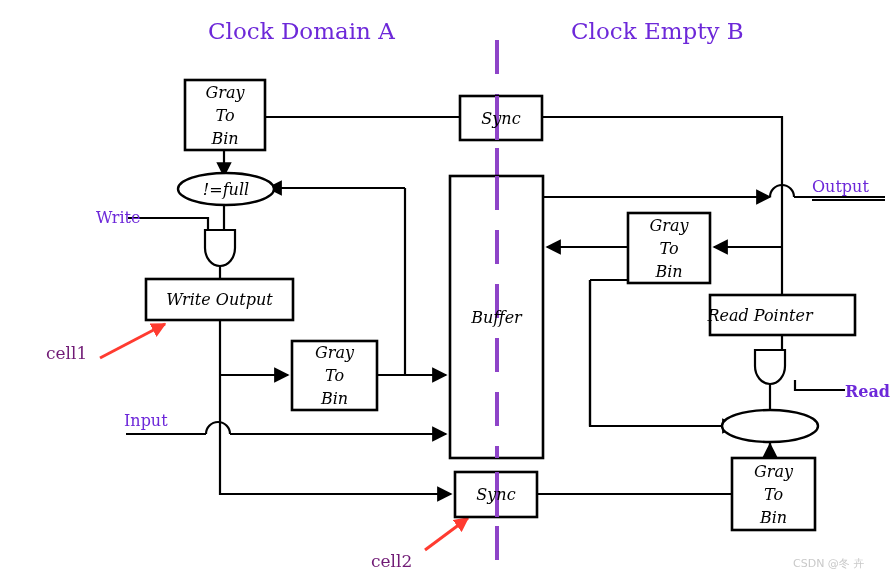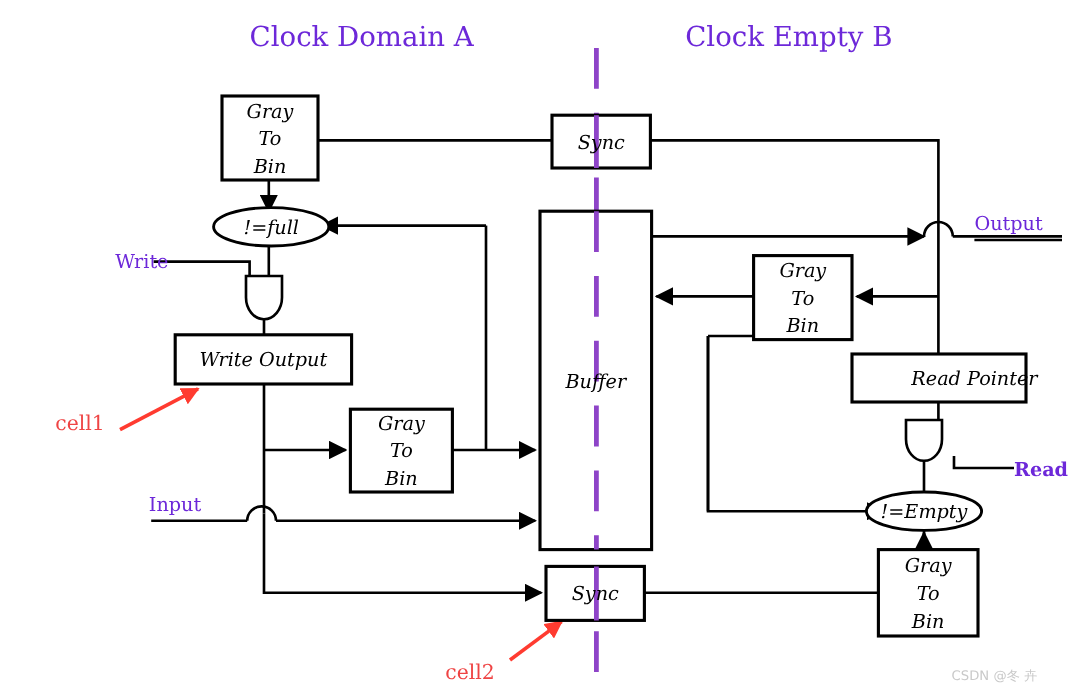--- a/index.html
+++ b/index.html
@@ -9,21 +9,21 @@
     background:#ffffff;
     font-family:"DejaVu Serif", serif;
     overflow:hidden;
   }
   svg.layer{position:absolute;left:0;top:0;width:893px;height:582px;}
   .lbl{position:absolute;white-space:nowrap;color:#6d28d9;}
   .title{font-size:23px;letter-spacing:0px;}
   .boxtext{font-size:16px;text-align:center;line-height:23px;}
   .ellipsetext{font-size:16px;}
   .wirelabel{font-size:16px;}
-  .cell{position:absolute;color:#ef4444;font-size:17px;white-space:nowrap;}
+  .cell{position:absolute;color:#701a75;font-size:17px;white-space:nowrap;}
   .wm{position:absolute;color:#c9c9c9;font-size:11px;font-family:"DejaVu Sans",sans-serif;white-space:nowrap;}
   .boxwrap{position:absolute;display:flex;align-items:center;justify-content:center;font-style:italic;}
 </style>
 </head>
 <body>
 
 <div id="root">
 
   <svg class="layer" viewBox="0 0 893 582">
     <defs>
@@ -173,31 +173,28 @@
   </div>
 
   <div class="boxwrap" style="left:450px;top:176px;width:93px;height:282px;">
     <div class="boxtext">Buffer</div>
   </div>
 
   <div class="boxwrap" style="left:146px;top:279px;width:147px;height:41px;">
     <div class="boxtext">Write Output</div>
   </div>
 
-  <div class="boxwrap" style="left:750px;top:295px;width:124px;height:40px;align-items:center;">
+  <div class="boxwrap" style="left:698px;top:295px;width:124px;height:40px;align-items:center;">
     <div class="boxtext">Read Pointer</div>
   </div>
 
   <div class="boxwrap" style="left:178px;top:173px;width:96px;height:32px;">
     <div class="ellipsetext">!=full</div>
   </div>
 
-  <div class="boxwrap" style="left:722px;top:410px;width:96px;height:32px;">
-    <div class="ellipsetext">!=Empty</div>
-  </div>
 
   <div class="lbl wirelabel" style="left:96px;top:208px;">Write</div>
   <div class="lbl wirelabel" style="left:845px;top:382px;font-weight:bold;">Read</div>
   <div class="lbl wirelabel" style="left:124px;top:411px;">Input</div>
   <div class="lbl wirelabel" style="left:812px;top:177px;">Output</div>
 
   <div class="cell" style="left:46px;top:343px;">cell1</div>
   <div class="cell" style="left:371px;top:551px;">cell2</div>
 
   <div class="wm" style="left:793px;top:556px;">CSDN @冬 卉</div>

